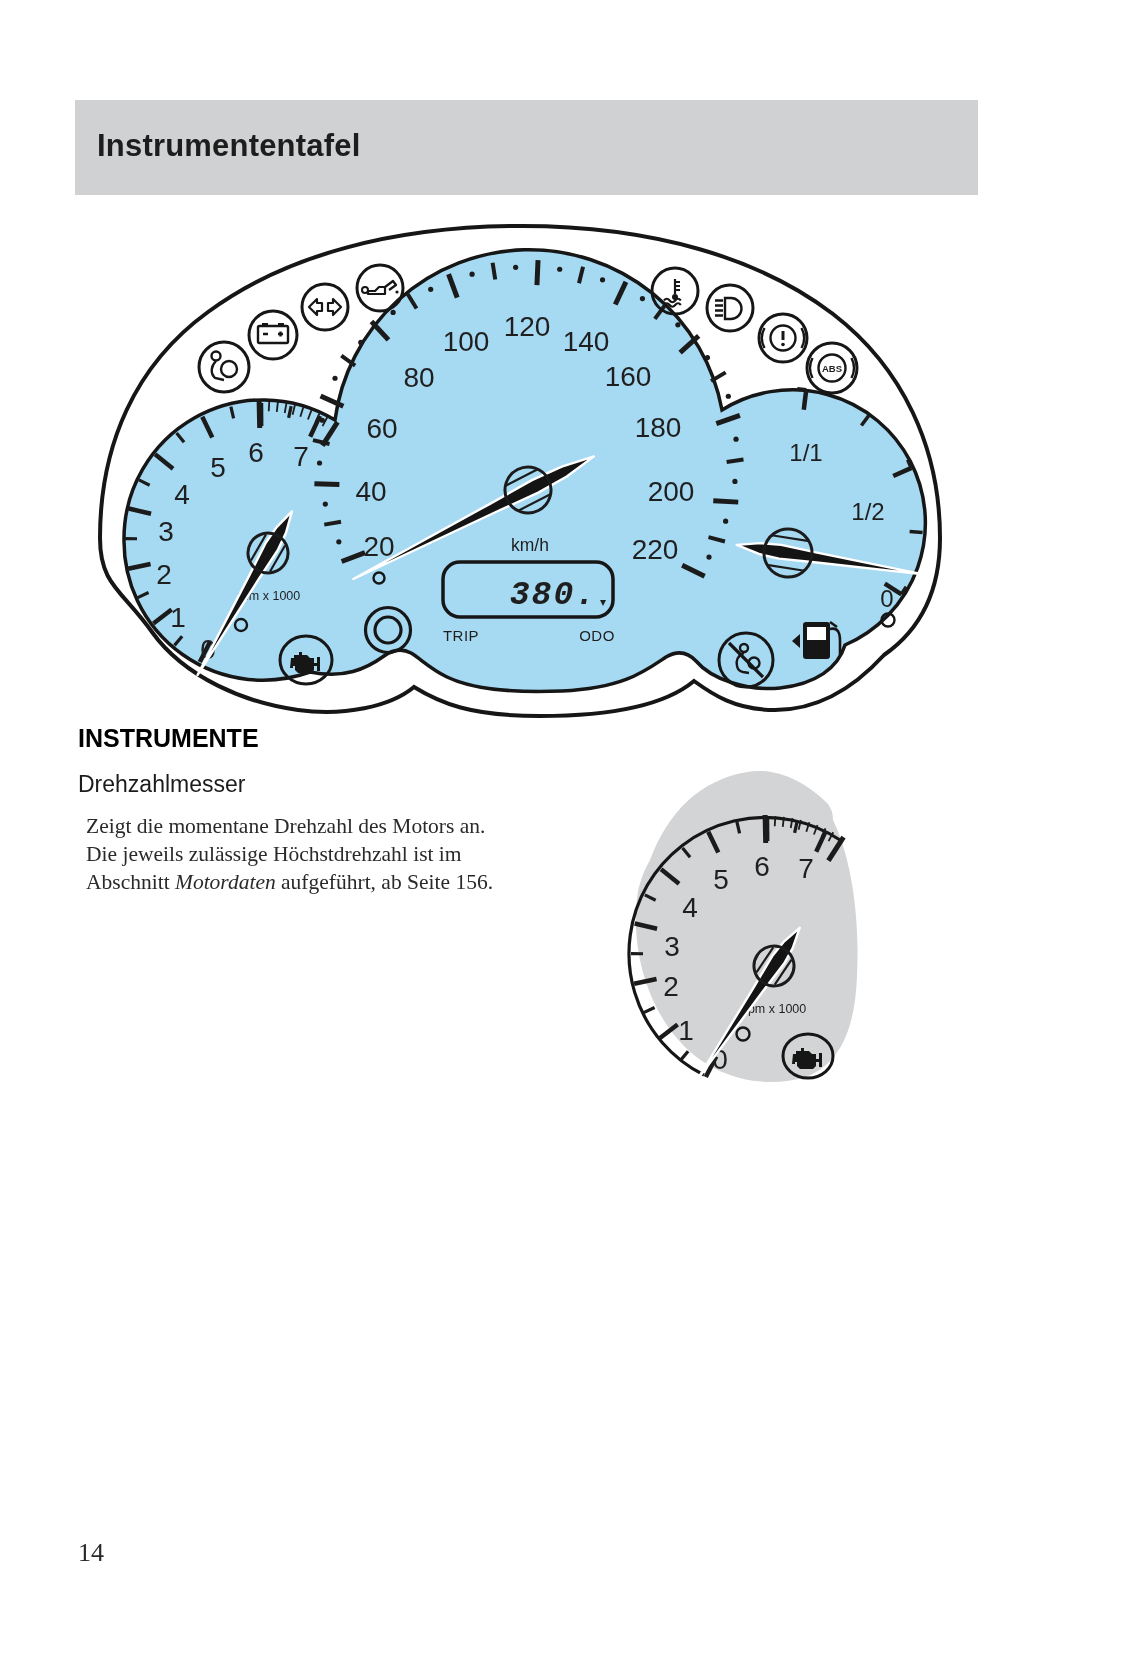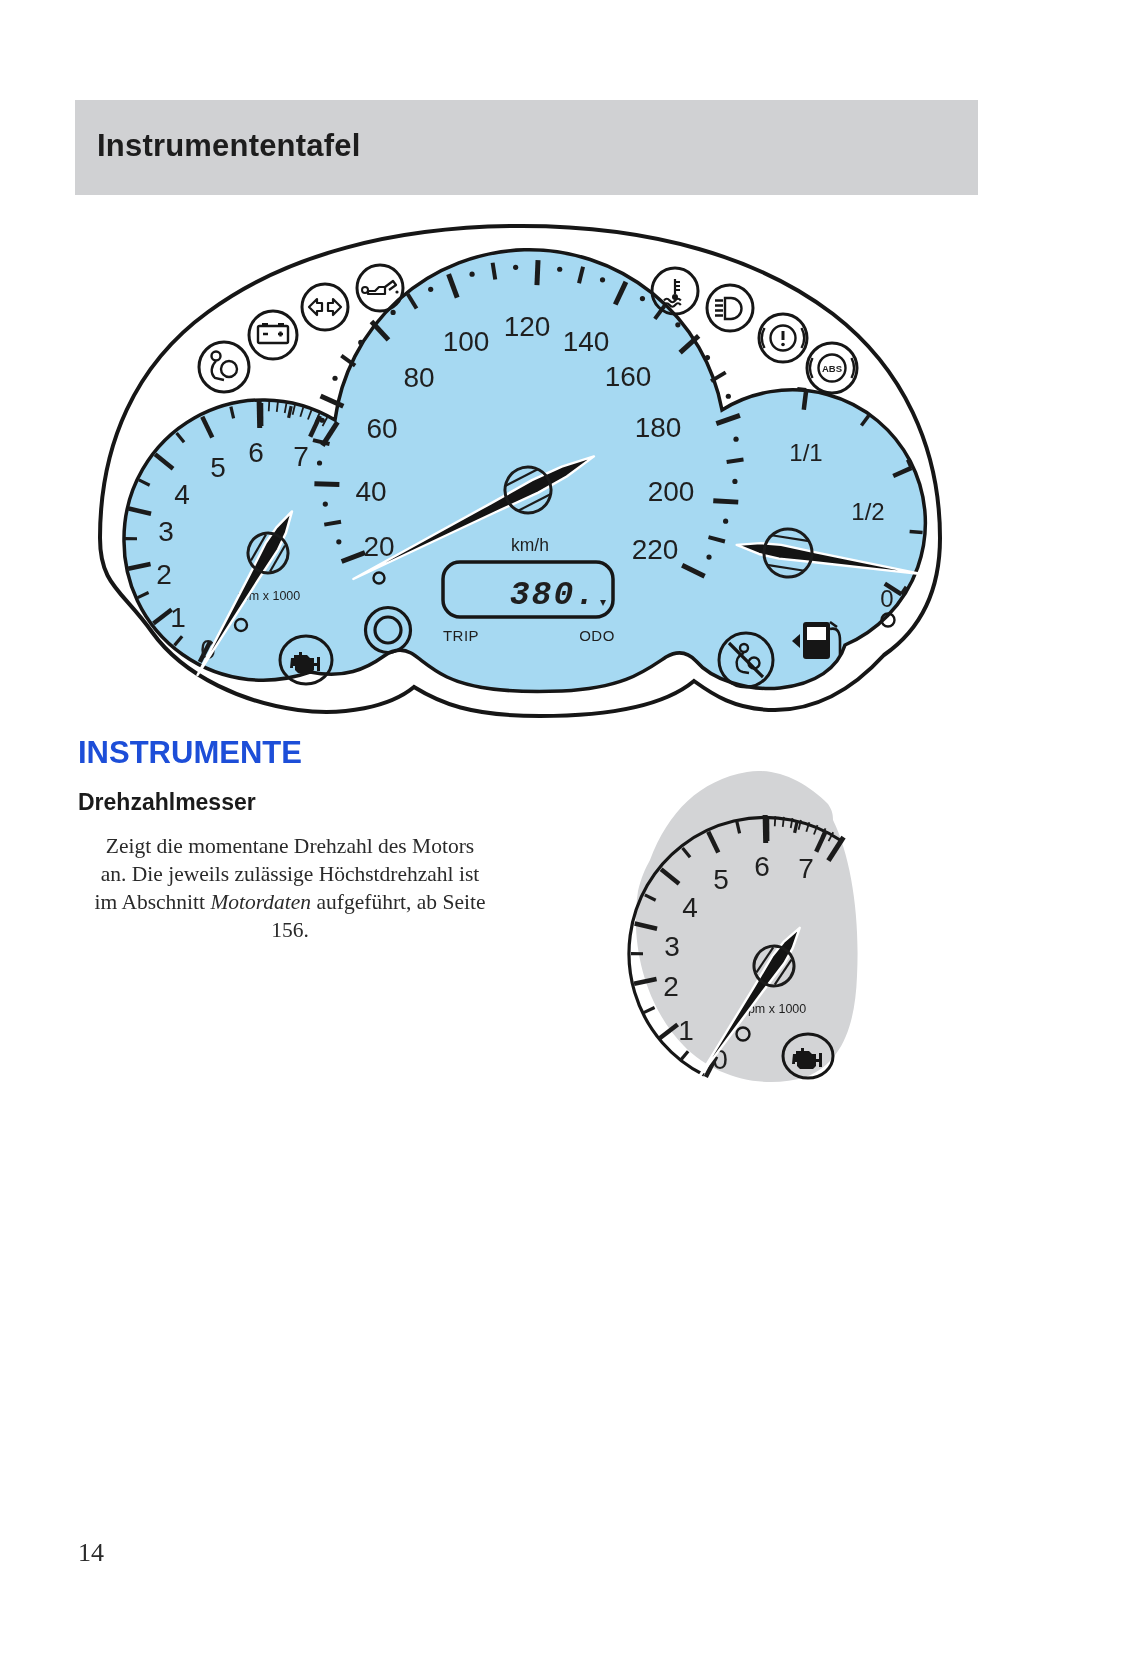--- a/index.html
+++ b/index.html
@@ -3,23 +3,23 @@
 <meta charset="utf-8">
 <style>
   html,body{margin:0;padding:0;background:#fff;}
   .page{position:relative;width:1142px;height:1654px;background:#ffffff;overflow:hidden;
         font-family:"Liberation Sans",sans-serif;}
   .header-bar{position:absolute;left:75px;top:100px;width:903px;height:95px;background:#d0d1d3;}
   .header-title{position:absolute;left:22px;top:28px;font-size:31px;font-weight:bold;color:#1d1d1d;letter-spacing:.2px;}
   .cluster-svg{position:absolute;left:95px;top:218px;width:850px;height:502px;}
   .smalltach-svg{position:absolute;left:595px;top:755px;width:290px;height:340px;}
   .text-block{position:absolute;left:78px;top:724px;width:424px;color:#222;}
-  .sec-heading{font-size:31px;font-weight:bold;margin:11px 0 18px 0;color:#1d4ed8;}
-  .sub-heading{font-size:23px;font-weight:bold;margin:0 0 14px 0;color:#1b1b1b;}
-  .body-text{font-family:"Liberation Serif",serif;font-size:21.5px;line-height:1.31;color:#2a2a2a;margin:16px;text-align:center;}
+  .sec-heading{font-size:25px;font-weight:bold;margin:0 0 18px 0;color:#000000;}
+  .sub-heading{font-size:23px;font-weight:normal;margin:0 0 14px 0;color:#1b1b1b;}
+  .body-text{font-family:"Liberation Serif",serif;font-size:21.5px;line-height:1.31;color:#2a2a2a;margin:8px;}
   .body-text .it{font-style:italic;}
   .page-number{position:absolute;left:78px;top:1522px;font-family:"Liberation Serif",serif;font-size:26px;color:#2a2a2a;margin-top:16px;}
   
   text{fill:#1f1f1f;}
   .dial-num{font-family:"Liberation Sans",sans-serif;font-size:28px;font-weight:500;}
   .fuel-num{font-family:"Liberation Sans",sans-serif;font-size:24px;font-weight:500;}
   .unit-small{font-family:"Liberation Sans",sans-serif;font-size:12.5px;}
   .kmh{font-family:"Liberation Sans",sans-serif;font-size:17.5px;}
   .lcd{font-family:"Liberation Mono","DejaVu Sans Mono",monospace;font-style:italic;font-weight:bold;
        font-size:33px;letter-spacing:2px;}

